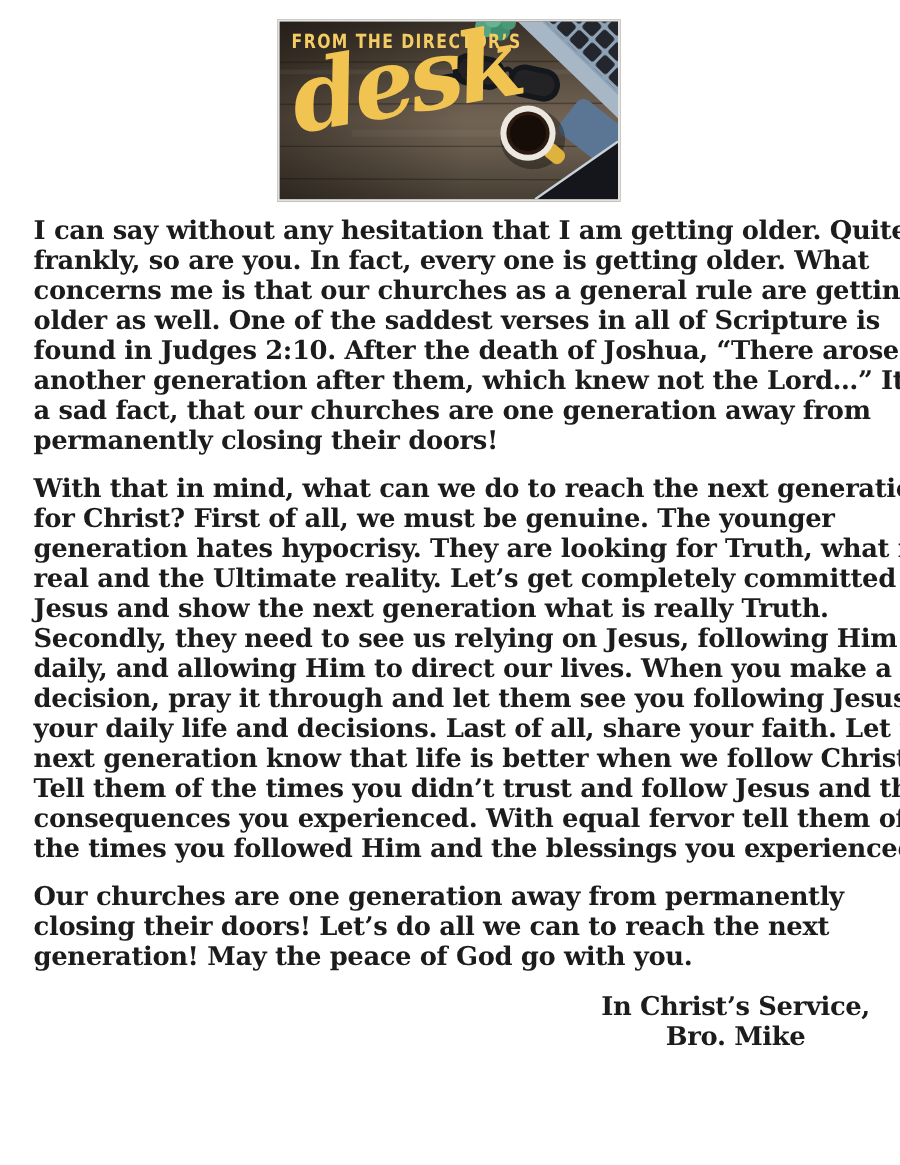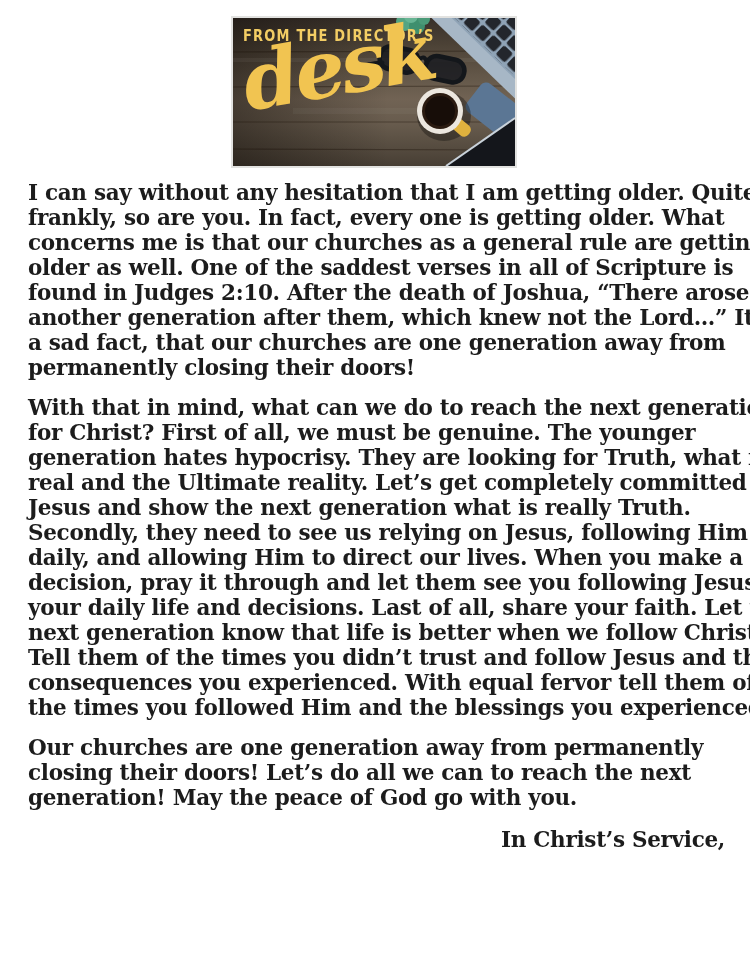--- a/index.html
+++ b/index.html
@@ -133,15 +133,16 @@
       </div>
       <div class="para">
         <div class="tline">Our churches are one generation away from permanently</div>
         <div class="tline">closing their doors! Let’s do all we can to reach the next</div>
         <div class="tline">generation! May the peace of God go with you.</div>
       </div>
     </main>
 
   <div class="signature" id="signature">
       <div class="tline">In Christ’s Service,</div>
+      <div class="tline">Bro. Mike</div>
     </div>
 
 </div>
 
 </body></html>

